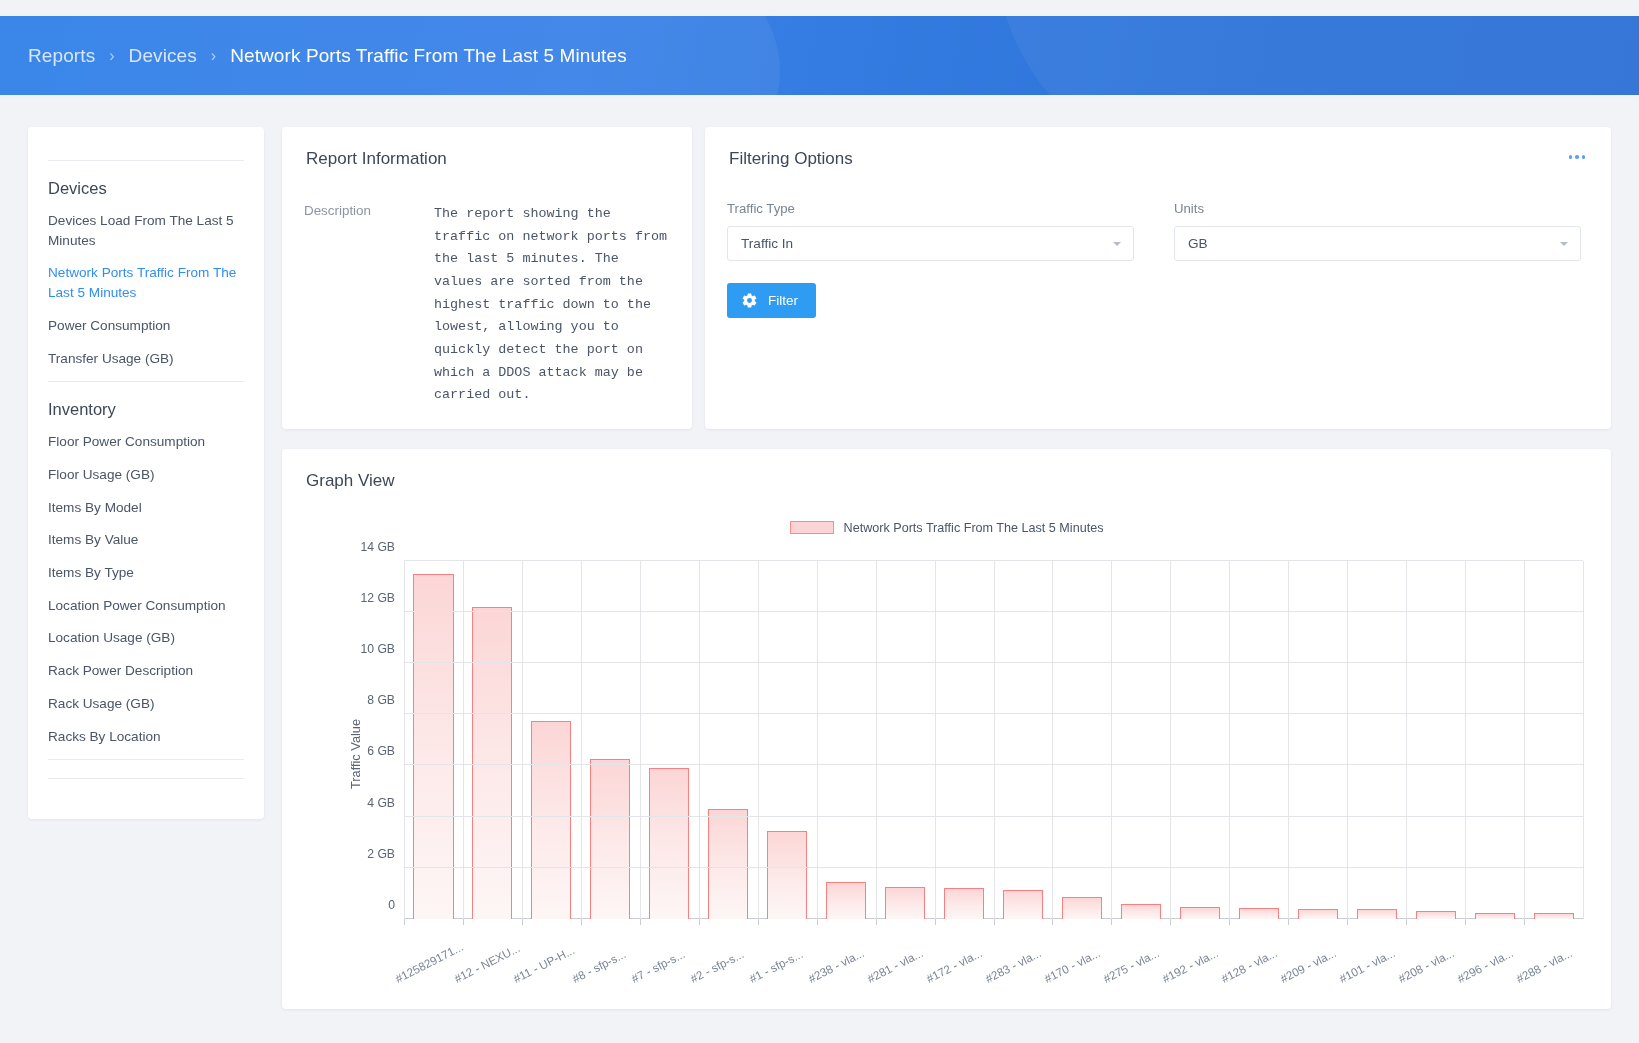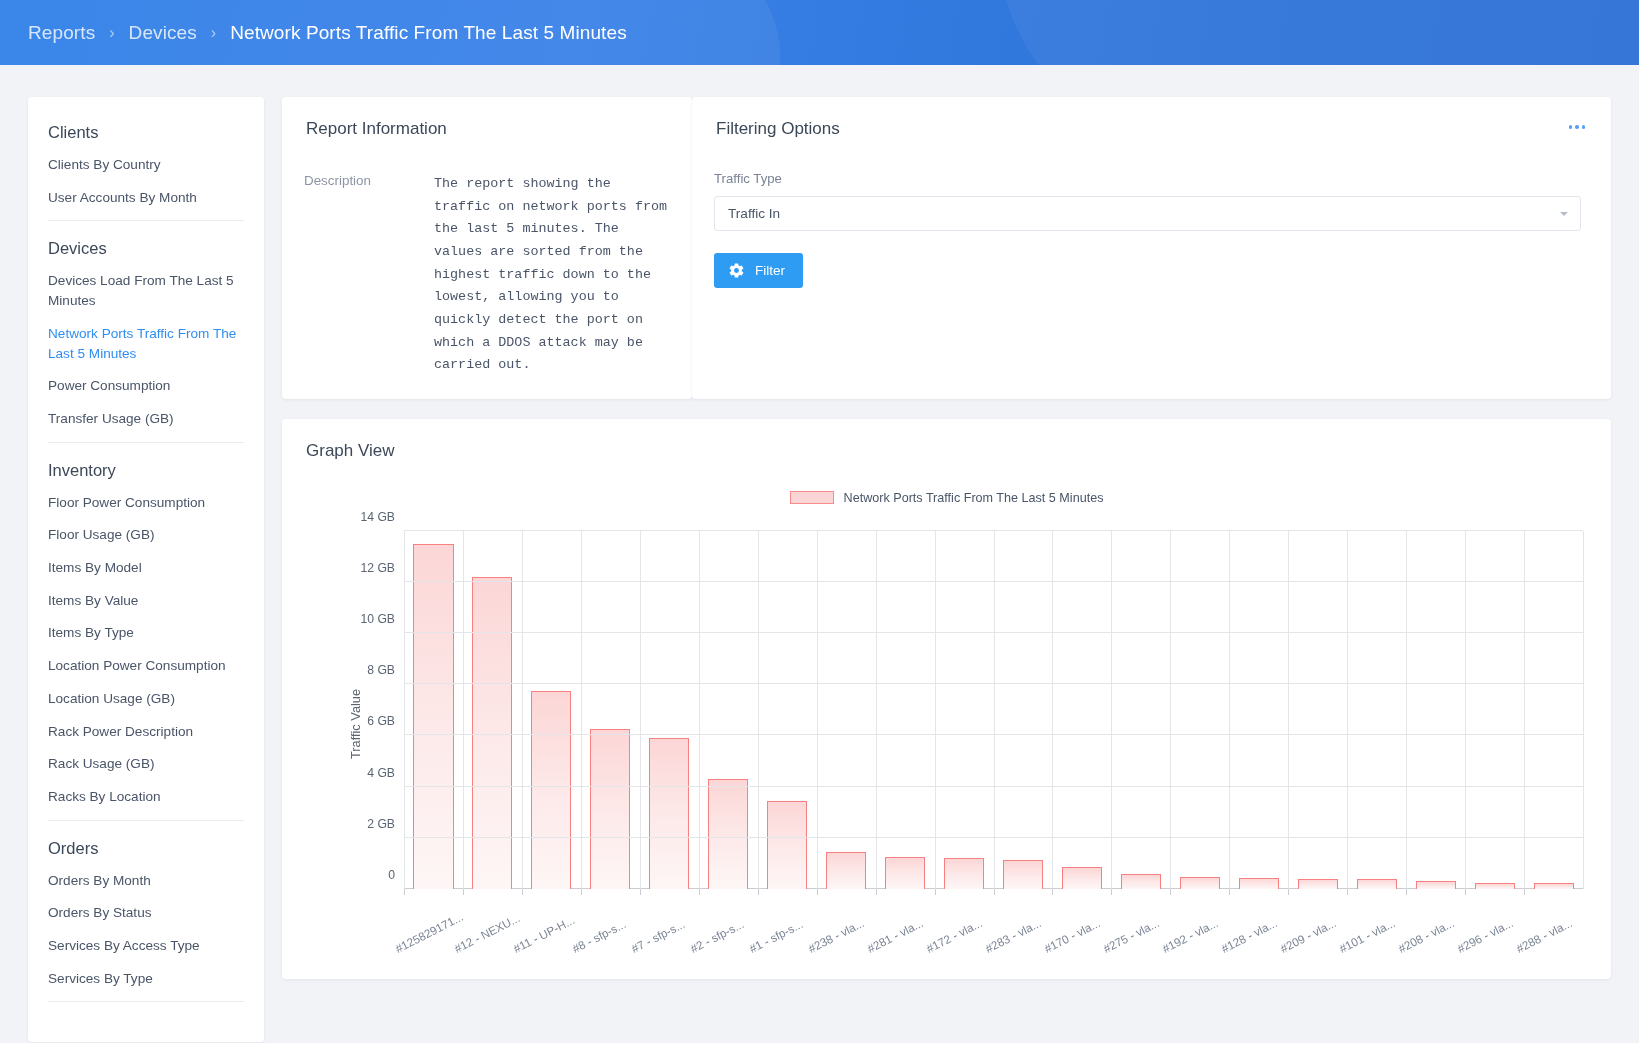--- a/index.html
+++ b/index.html
@@ -7,23 +7,24 @@
     margin: 0; padding: 0;
     width: 1639px; height: 1043px;
     background: #f2f3f7;
     font-family: "Liberation Sans", sans-serif;
     overflow: hidden;
   }
 
   
   .topbar {
     position: relative;
-    height: 65px;
+    height: 79px;
     background: linear-gradient(100deg, #2f7fe8 0%, #3a82e8 35%, #2d73d8 75%, #2c6fd4 100%);
     overflow: hidden;
+    margin-top: 16px;
   }
   .topbar .swoosh1 {
     position: absolute; left: -120px; top: -160px;
     width: 900px; height: 430px;
     border-radius: 50%;
     background: rgba(255,255,255,0.055);
   }
   .topbar .swoosh2 {
     position: absolute; right: -260px; top: -330px;
     width: 900px; height: 560px;
@@ -91,21 +92,21 @@
     margin: 7px 0 18px 0;
   }
 
   
   .content {
     flex: 1;
     min-width: 0;
   }
   .row-top {
     display: flex;
-    gap: 0;
+    gap: 13px;
     align-items: stretch;
   }
   .card {
     background: #fff;
     border-radius: 4px;
     box-shadow: 0 1px 3px rgba(20,30,60,.07);
   }
   .card-title {
     font-size: 17px;
     color: #3c4858;
@@ -333,25 +334,20 @@
     <span class="bc-link">Devices</span>
     <span class="bc-sep">›</span>
     <span class="bc-current">Network Ports Traffic From The Last 5 Minutes</span>
   </div>
 </div>
 
 <div class="page">
 
   <aside class="sidebar">
 
-    <div class="sb-group">
-      <div class="sb-title">Clients</div>
-      <div class="sb-item">Clients By Country</div>
-      <div class="sb-item">User Accounts By Month</div>
-    </div>
     <div class="sb-divider"></div>
 
     <div class="sb-group">
       <div class="sb-title">Devices</div>
       <div class="sb-item">Devices Load From The Last 5 Minutes</div>
       <div class="sb-item active">Network Ports Traffic From The Last 5 Minutes</div>
       <div class="sb-item">Power Consumption</div>
       <div class="sb-item">Transfer Usage (GB)</div>
     </div>
     <div class="sb-divider"></div>
@@ -364,27 +360,20 @@
       <div class="sb-item">Items By Value</div>
       <div class="sb-item">Items By Type</div>
       <div class="sb-item">Location Power Consumption</div>
       <div class="sb-item">Location Usage (GB)</div>
       <div class="sb-item">Rack Power Description</div>
       <div class="sb-item">Rack Usage (GB)</div>
       <div class="sb-item">Racks By Location</div>
     </div>
     <div class="sb-divider"></div>
 
-    <div class="sb-group">
-      <div class="sb-title">Orders</div>
-      <div class="sb-item">Orders By Month</div>
-      <div class="sb-item">Orders By Status</div>
-      <div class="sb-item">Services By Access Type</div>
-      <div class="sb-item">Services By Type</div>
-    </div>
     <div class="sb-divider"></div>
   </aside>
 
   <main class="content">
 
     <div class="row-top">
 
       <section class="card card-report">
         <div class="card-title">Report Information</div>
         <div class="desc-row">
@@ -399,20 +388,27 @@
           <i></i>
           <i></i>
           <i></i>
         </div>
 
         <div class="filter-fields">
           <div class="field">
             <div class="field-label">Traffic Type</div>
             <div class="select">
               <span>Traffic In</span>
+              <span class="caret"></span>
+            </div>
+          </div>
+          <div class="field">
+            <div class="field-label">Units</div>
+            <div class="select">
+              <span>GB</span>
               <span class="caret"></span>
             </div>
           </div>
         </div>
 
         <button class="filter-btn">
           <span>
             <svg width="17" height="17" viewBox="0 0 24 24" fill="#ffffff" aria-hidden="true">
               <path d="M19.43 12.98c.04-.32.07-.64.07-.98s-.03-.66-.07-.98l2.11-1.65a.5.5 0 0 0 .12-.64l-2-3.46a.5.5 0 0 0-.6-.22l-2.49 1a7.3 7.3 0 0 0-1.69-.98l-.38-2.65A.49.49 0 0 0 14 2h-4a.49.49 0 0 0-.5.42l-.38 2.65c-.61.25-1.17.58-1.69.98l-2.49-1a.5.5 0 0 0-.6.22l-2 3.46a.5.5 0 0 0 .12.64l2.11 1.65c-.04.32-.07.65-.07.98s.03.66.07.98l-2.11 1.65a.5.5 0 0 0-.12.64l2 3.46c.13.22.39.3.6.22l2.49-1c.52.4 1.08.73 1.69.98l.38 2.65c.04.24.25.42.5.42h4c.25 0 .46-.18.5-.42l.38-2.65c.61-.25 1.17-.58 1.69-.98l2.49 1c.22.08.47 0 .6-.22l2-3.46a.5.5 0 0 0-.12-.64l-2.11-1.65zM12 15.5A3.5 3.5 0 1 1 12 8.5a3.5 3.5 0 0 1 0 7z"></path>
             </svg>

